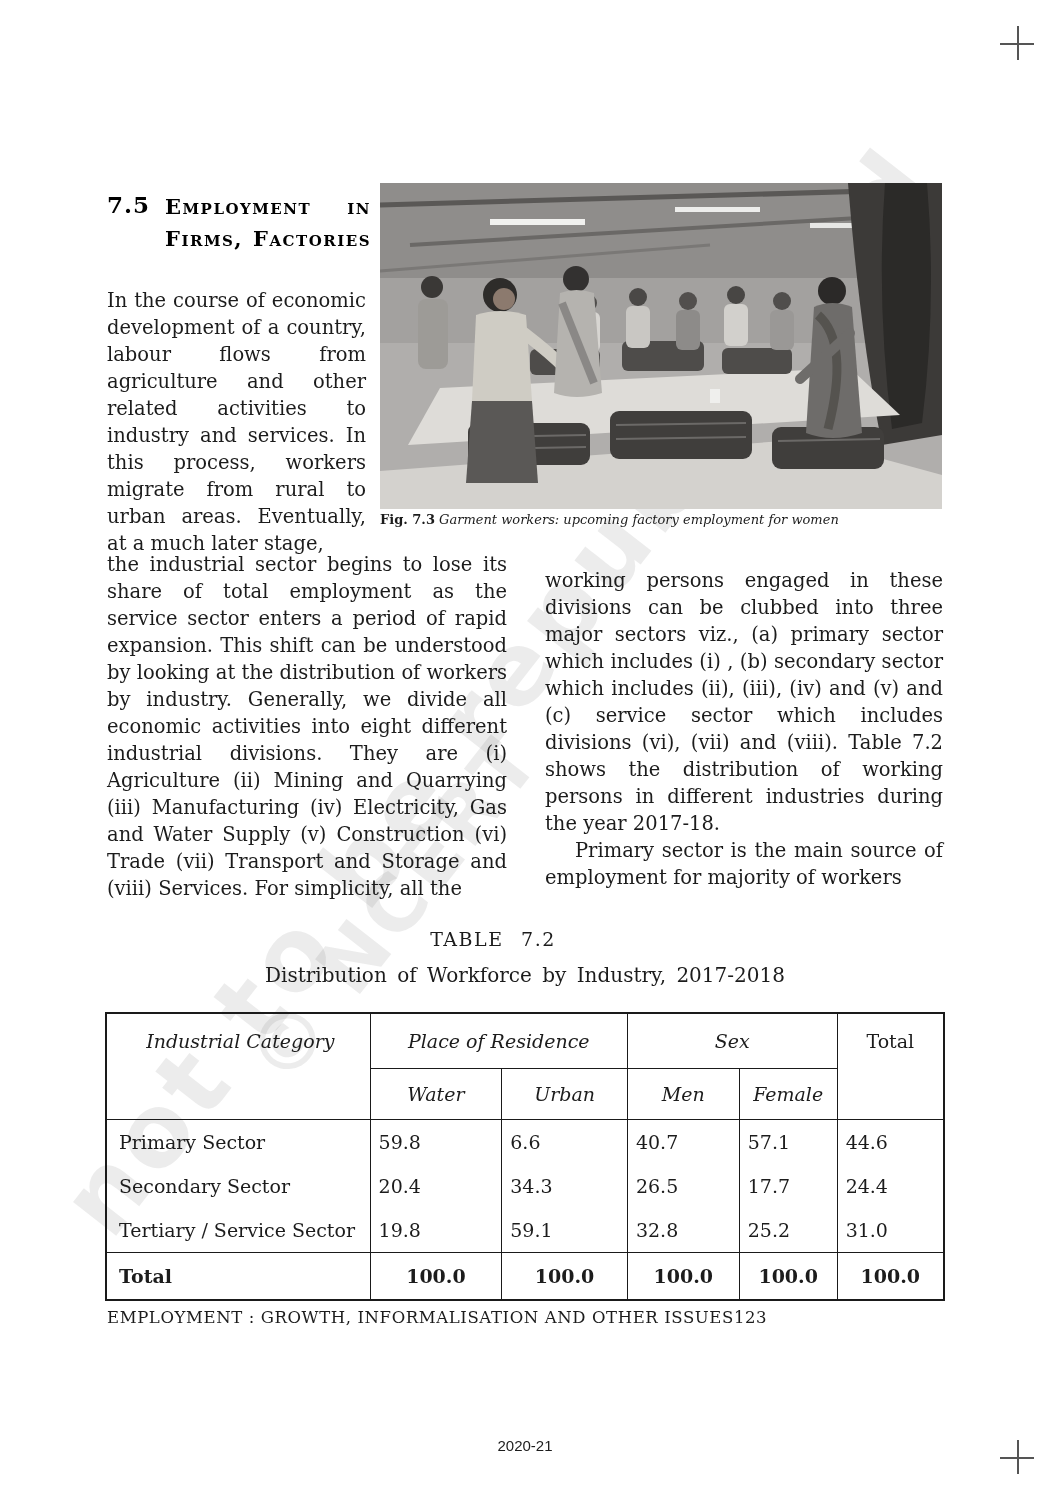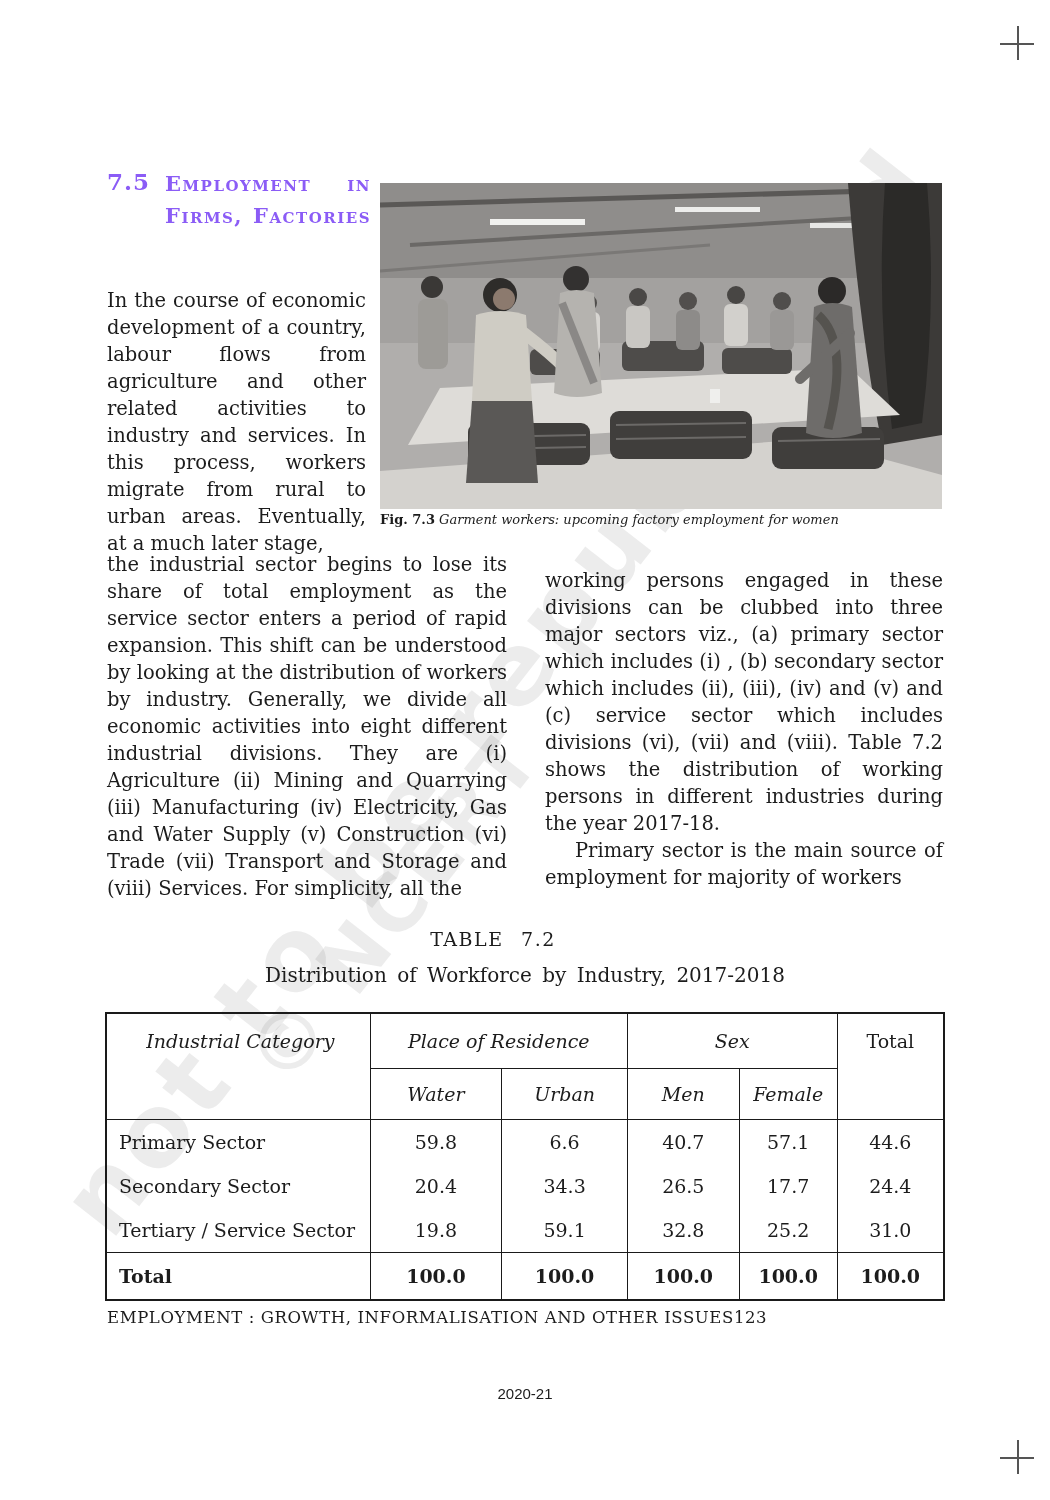--- a/index.html
+++ b/index.html
@@ -21,21 +21,21 @@
     transform:rotate(-52deg); transform-origin:left bottom; }
 
   
   .crop { position:absolute; width:34px; height:34px; z-index:3; }
   .crop::before { content:""; position:absolute; left:0; right:0; top:50%; height:1.5px; background:#555; }
   .crop::after  { content:""; position:absolute; top:0; bottom:0; left:50%; width:1.5px; background:#555; }
   .crop-tr { right:16px; top:26px; }
   .crop-br { right:16px; bottom:26px; }
 
   
-  .heading { position:absolute; left:107px; top:168px; width:264px; color:#8b5cf6; z-index:2; }
+  .heading { position:absolute; left:107px; top:191px; width:264px; color:#000000; z-index:2; }
   .heading-row { display:flex; }
   .section-number { font-weight:bold; font-size:23px; width:58px; letter-spacing:1px; }
   .section-title { font-weight:bold; font-size:21px; line-height:1.5;
     font-variant:small-caps; letter-spacing:1.5px; flex:1; }
   .st-line { display:block; }
   .st-just { text-align:justify; text-align-last:justify; }
 
   
   .bodytext { font-size:19.5px; line-height:27px; text-align:justify; z-index:2; }
   .intro   { position:absolute; left:107px; top:287px; width:259px; }
@@ -60,29 +60,29 @@
   .dist-table { position:absolute; left:105px; top:1012px; width:840px;
     border-collapse:collapse; font-size:19px; z-index:2; }
   .dist-table td { border:1.6px solid #1a1a1a; padding:2px 8px; }
   .dist-table { border:2px solid #1a1a1a; }
   .hrow1 td { font-style:italic; text-align:center; height:50px; }
   .hrow2 td { font-style:italic; text-align:center; height:46px; }
   .cat-h { text-align:center; vertical-align:top; padding-top:16px !important; padding-left:12px !important; }
   .total-h { font-style:normal !important; vertical-align:top; padding-top:16px !important; }
   tr.data td { border-top:0; border-bottom:0; height:40px; }
   tr.data .lbl { padding-left:12px; }
-  tr.data .num { text-align:center; }
+  tr.data .num { }
   tr.totalrow td { border-top:1.6px solid #1a1a1a; font-weight:bold; height:42px; }
   tr.totalrow .lbl { padding-left:12px; }
   tr.totalrow .num { text-align:center; }
 
   
   .footer { position:absolute; left:107px; top:1308px; width:838px;
     display:flex; justify-content:flex-start; font-size:16.5px; letter-spacing:0.6px; z-index:2; }
-  .edition { position:absolute; left:0; top:1385px; width:1050px; text-align:center;
+  .edition { position:absolute; left:0; top:1437px; width:1050px; text-align:center;
     font-family:"Liberation Sans","DejaVu Sans",sans-serif; font-size:15px; z-index:2; }
 </style>
 </head>
 <body>
 
 <div class="page">
 
   <div class="wm wm-copy">© NCERT</div>
   <div class="wm wm-main">not to be republished</div>
 

